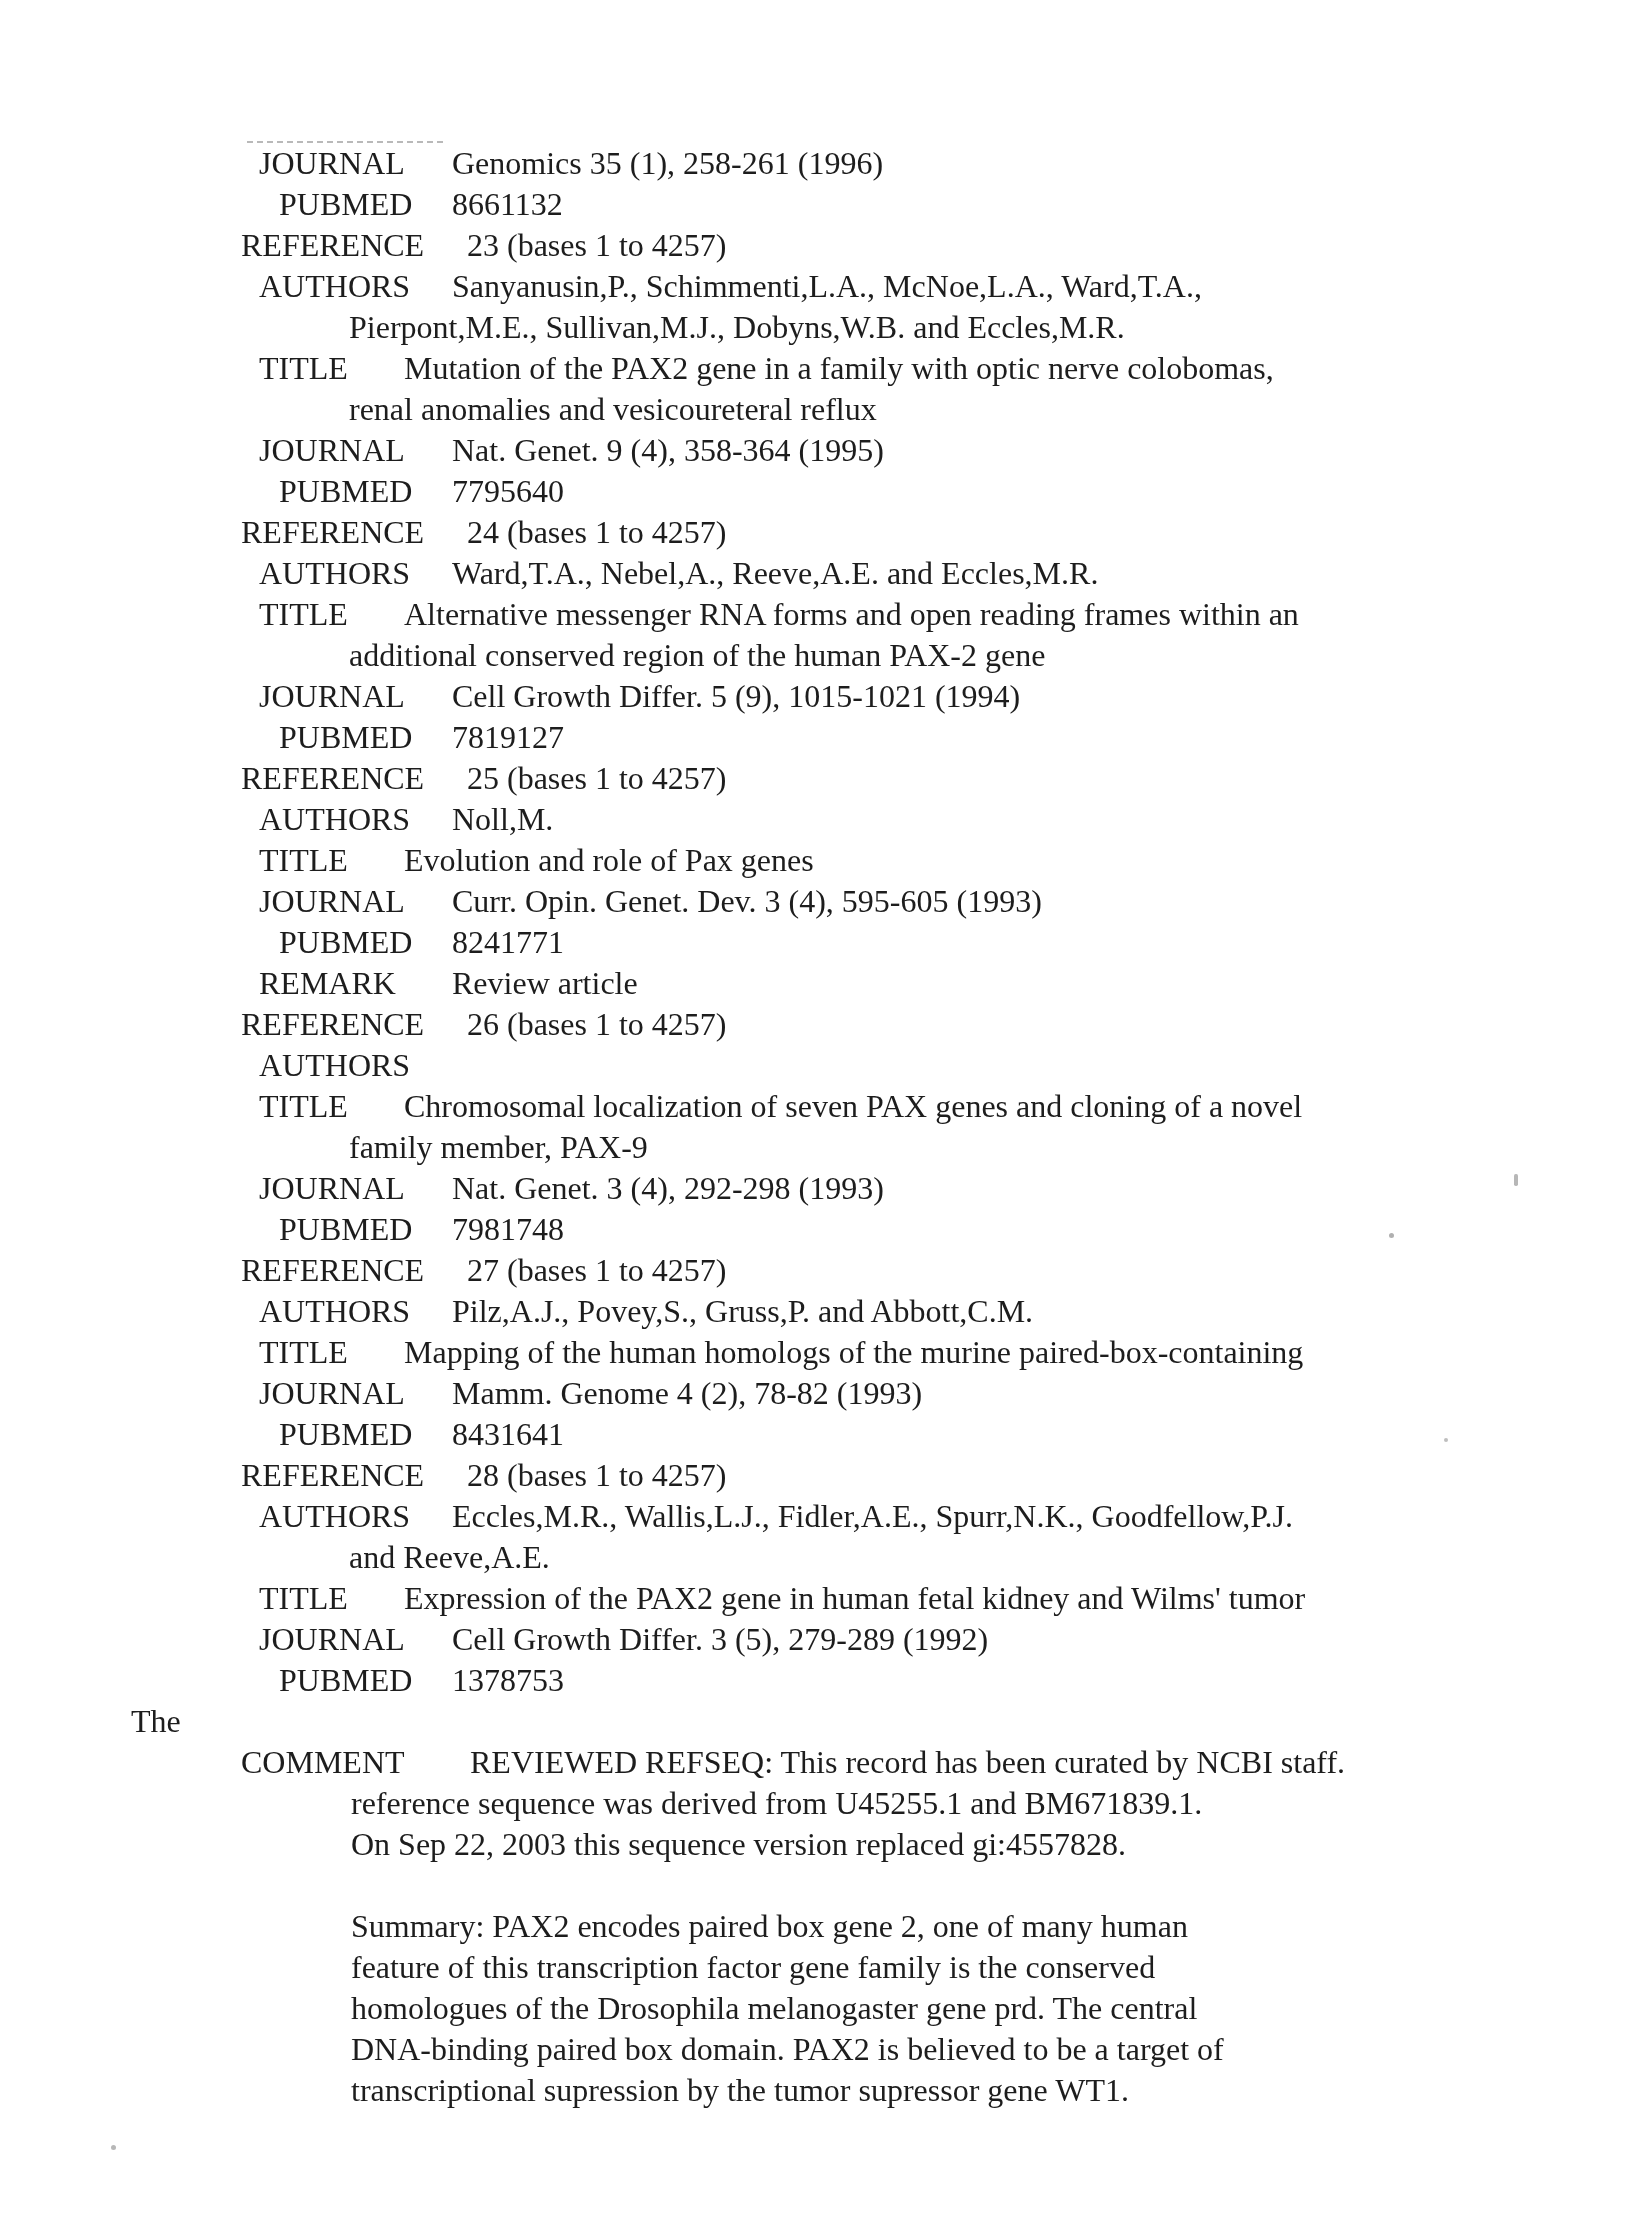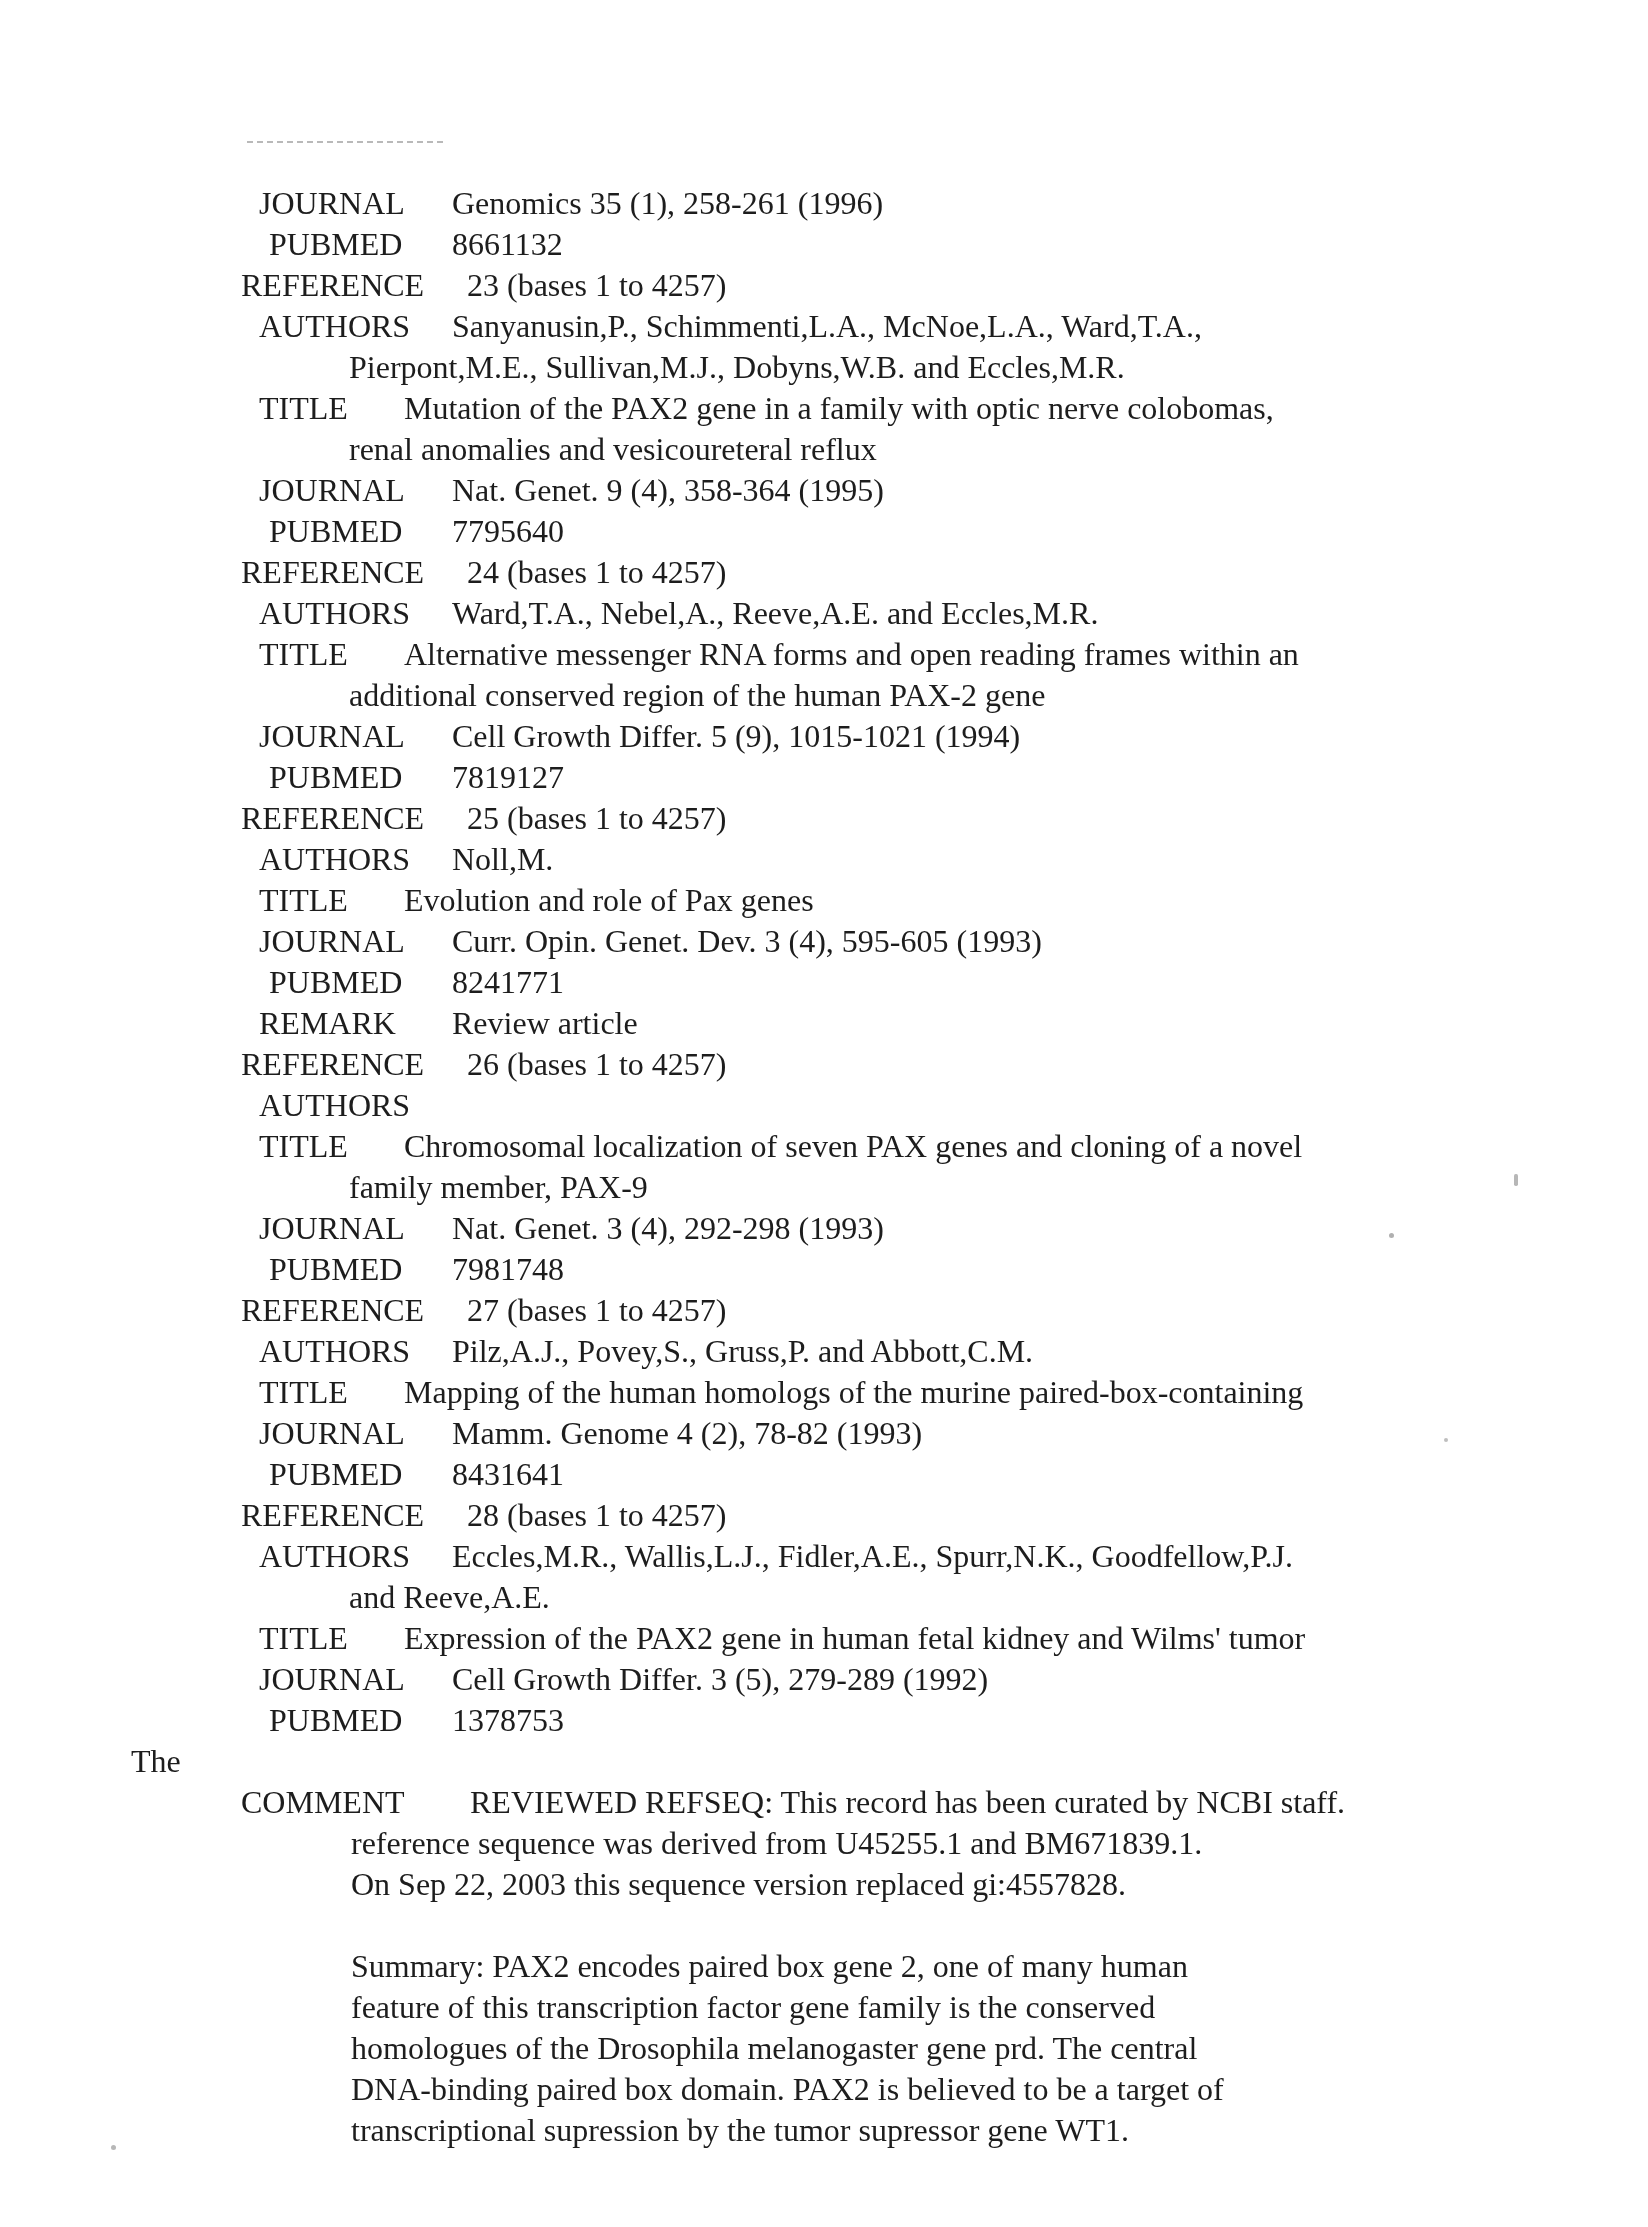--- a/index.html
+++ b/index.html
@@ -15,39 +15,38 @@
     overflow: hidden;
     font-family: "Liberation Serif", "DejaVu Serif", serif;
     font-size: 32px;
     color: #1d1d1d;
   }
   .lines {
     position: absolute;
     top: 145px;
     left: 0;
     right: 0;
-    margin-top: 40px;
   }
   .line {
     position: relative;
     height: 41px;
   }
   .lbl, .txt {
     position: absolute;
     top: 0;
     white-space: pre;
   }
   
   .ref .lbl       { left: 241px; }
   .ref .txt       { left: 467px; }
   .comment .lbl   { left: 241px; }
   .comment .txt   { left: 470px; }
   .field .lbl     { left: 259px; }
   .field .txt     { left: 452px; }
-  .field.lbl-pubmed .lbl { left: 269px; }
+  .field.lbl-pubmed .lbl { left: 279px; }
   .field.lbl-title .txt  { left: 404px; }
   .cont .txt      { left: 349px; }
   .para .txt      { left: 351px; }
   .marginword .txt{ left: 131px; }
   .blank          { height: 41px; }
   
   .artifact-dashes {
     position: absolute;
     top: 141px;
     left: 247px;

